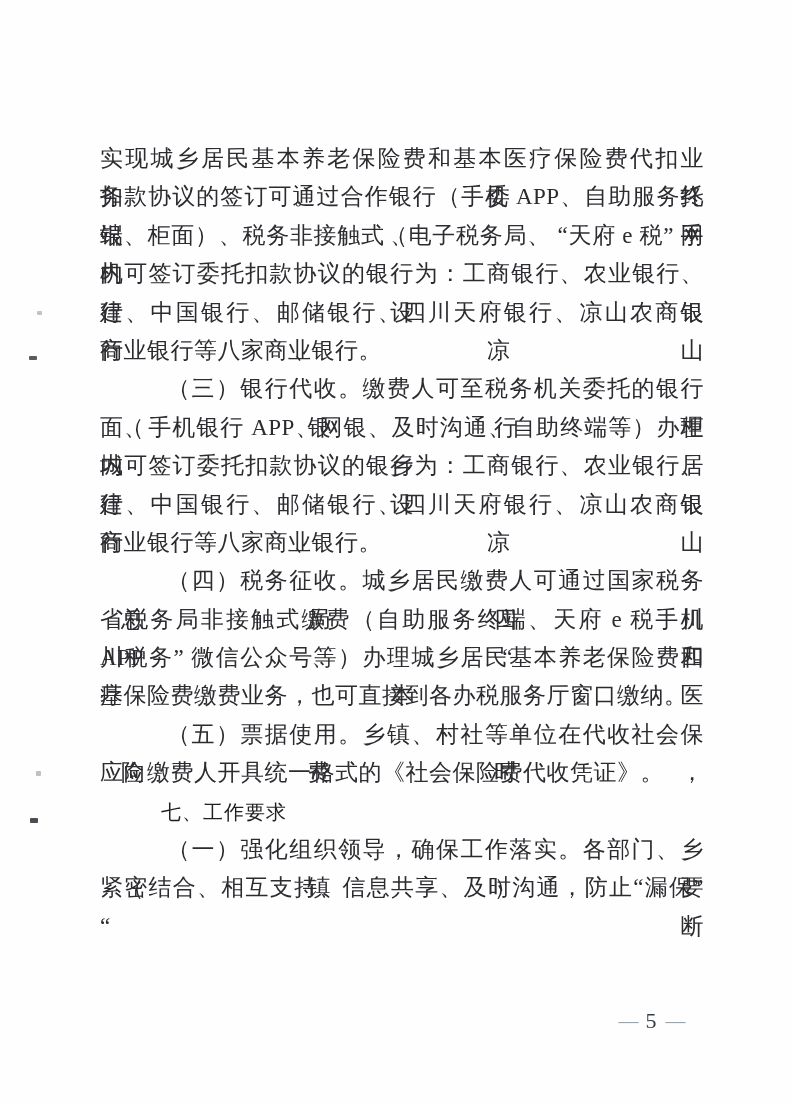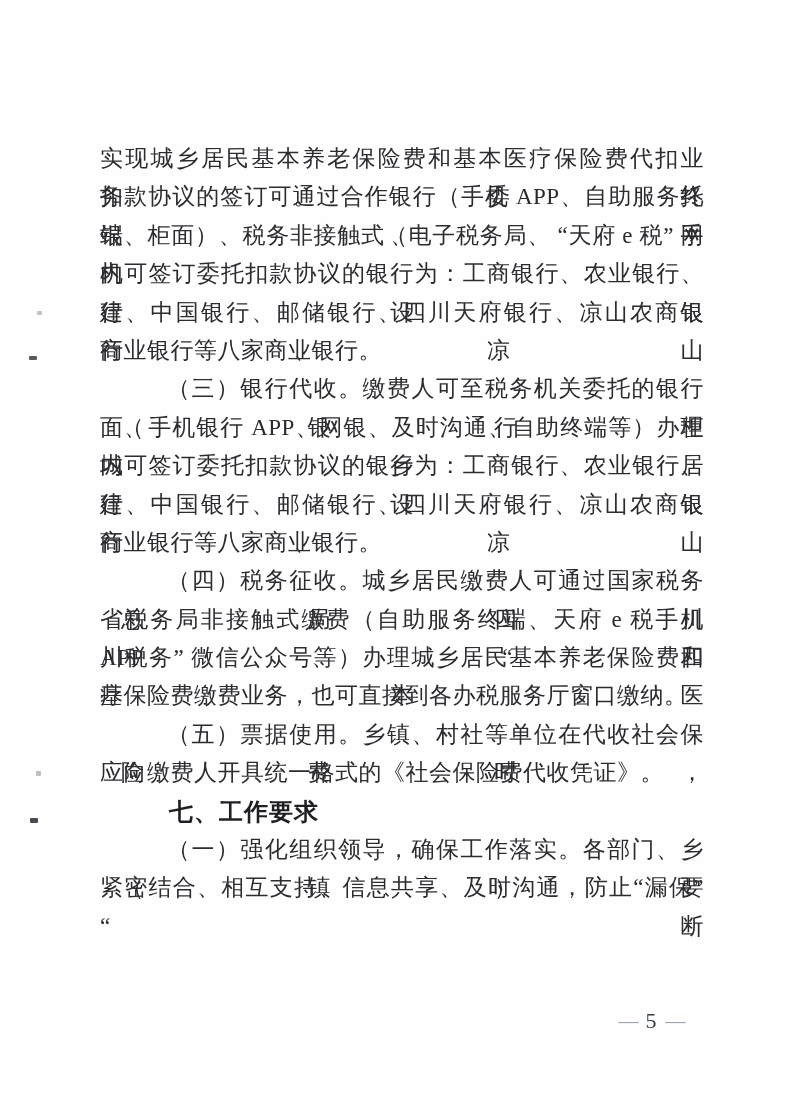--- a/index.html
+++ b/index.html
@@ -39,22 +39,22 @@
     white-space: normal;
     text-align: justify;
     text-align-last: justify;
   }
   .line.indent {
     text-indent: 2em;
     margin-left: 21px;
   }
   .line.heading {
     font-family: "Liberation Sans", "DejaVu Sans", sans-serif;
-    font-weight: bold;
-    font-size: 24px;
+    font-weight: normal;
+    font-size: 20px;
     color: #1e1e23;
     letter-spacing: 1px;
   }
   .page-number {
     position: absolute;
     left: 596px;
     top: 1008px;
     width: 110px;
     display: flex;
     align-items: center;

